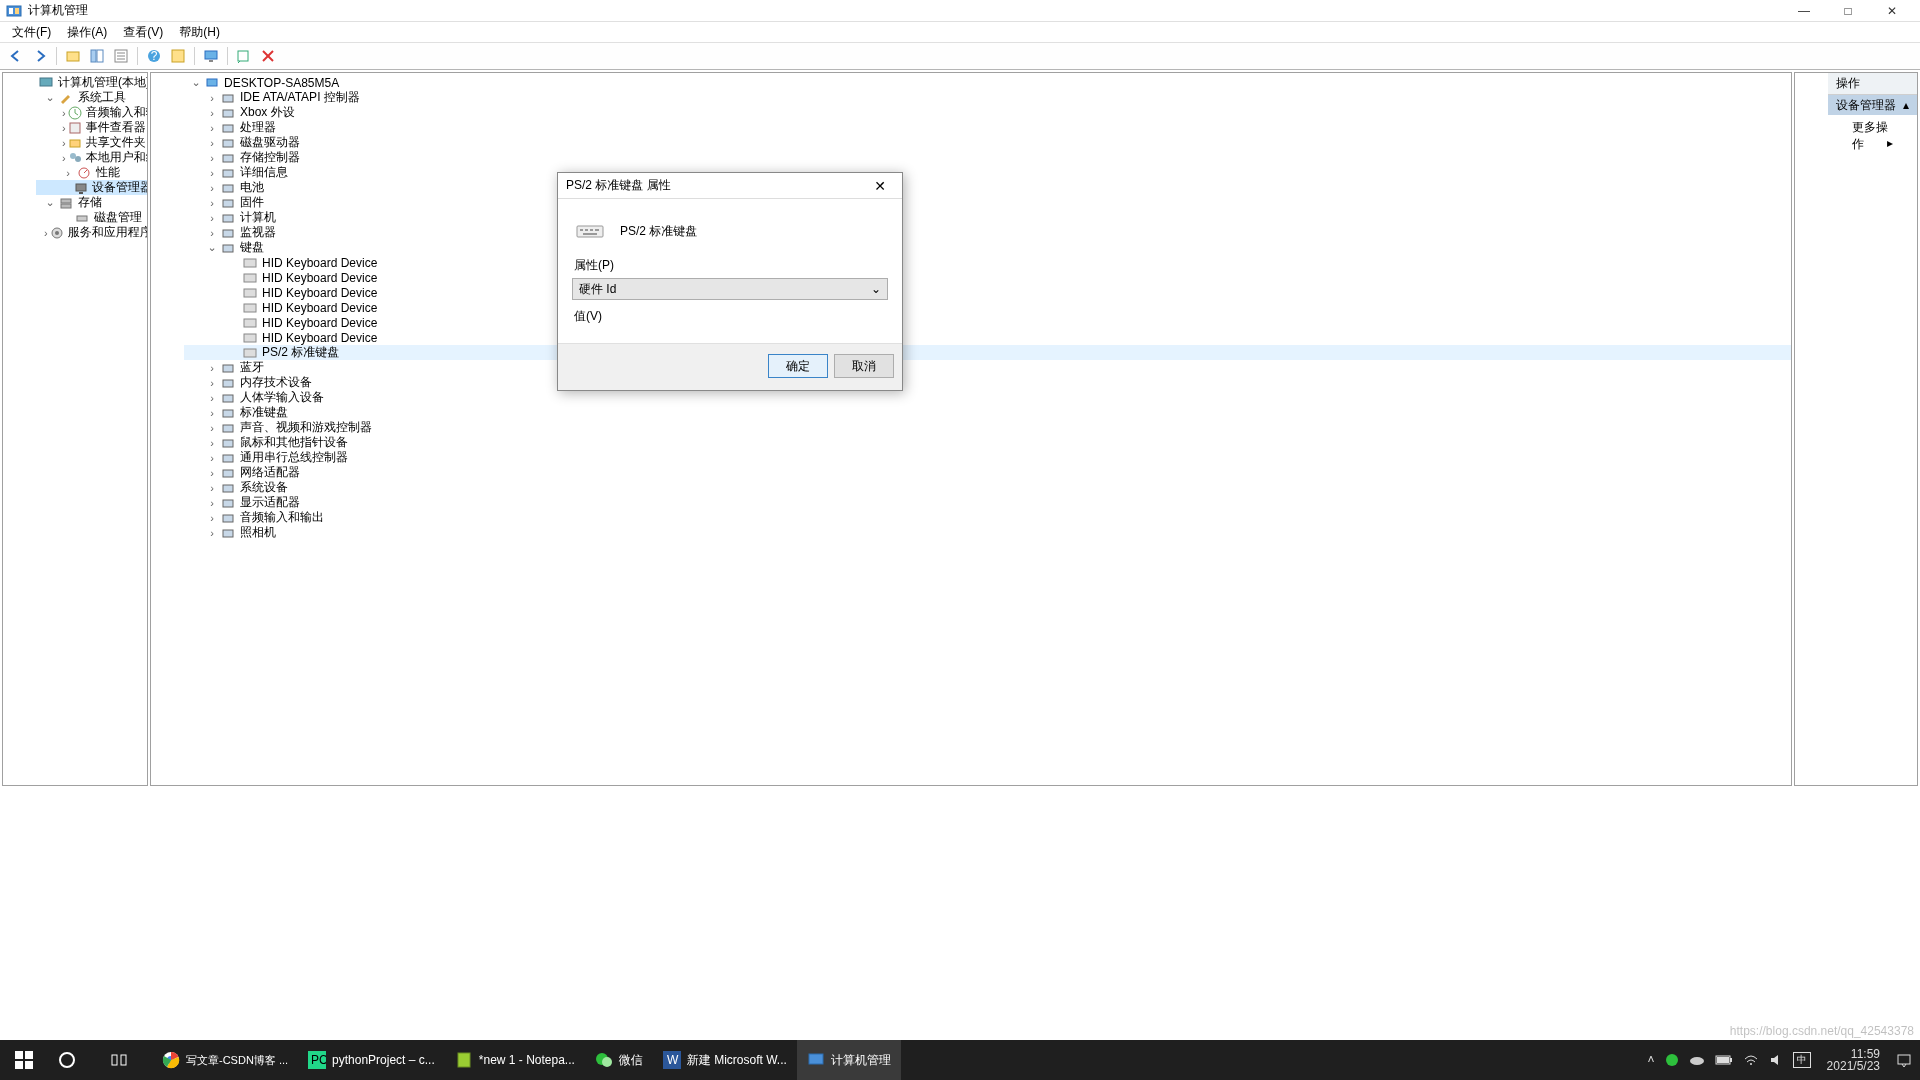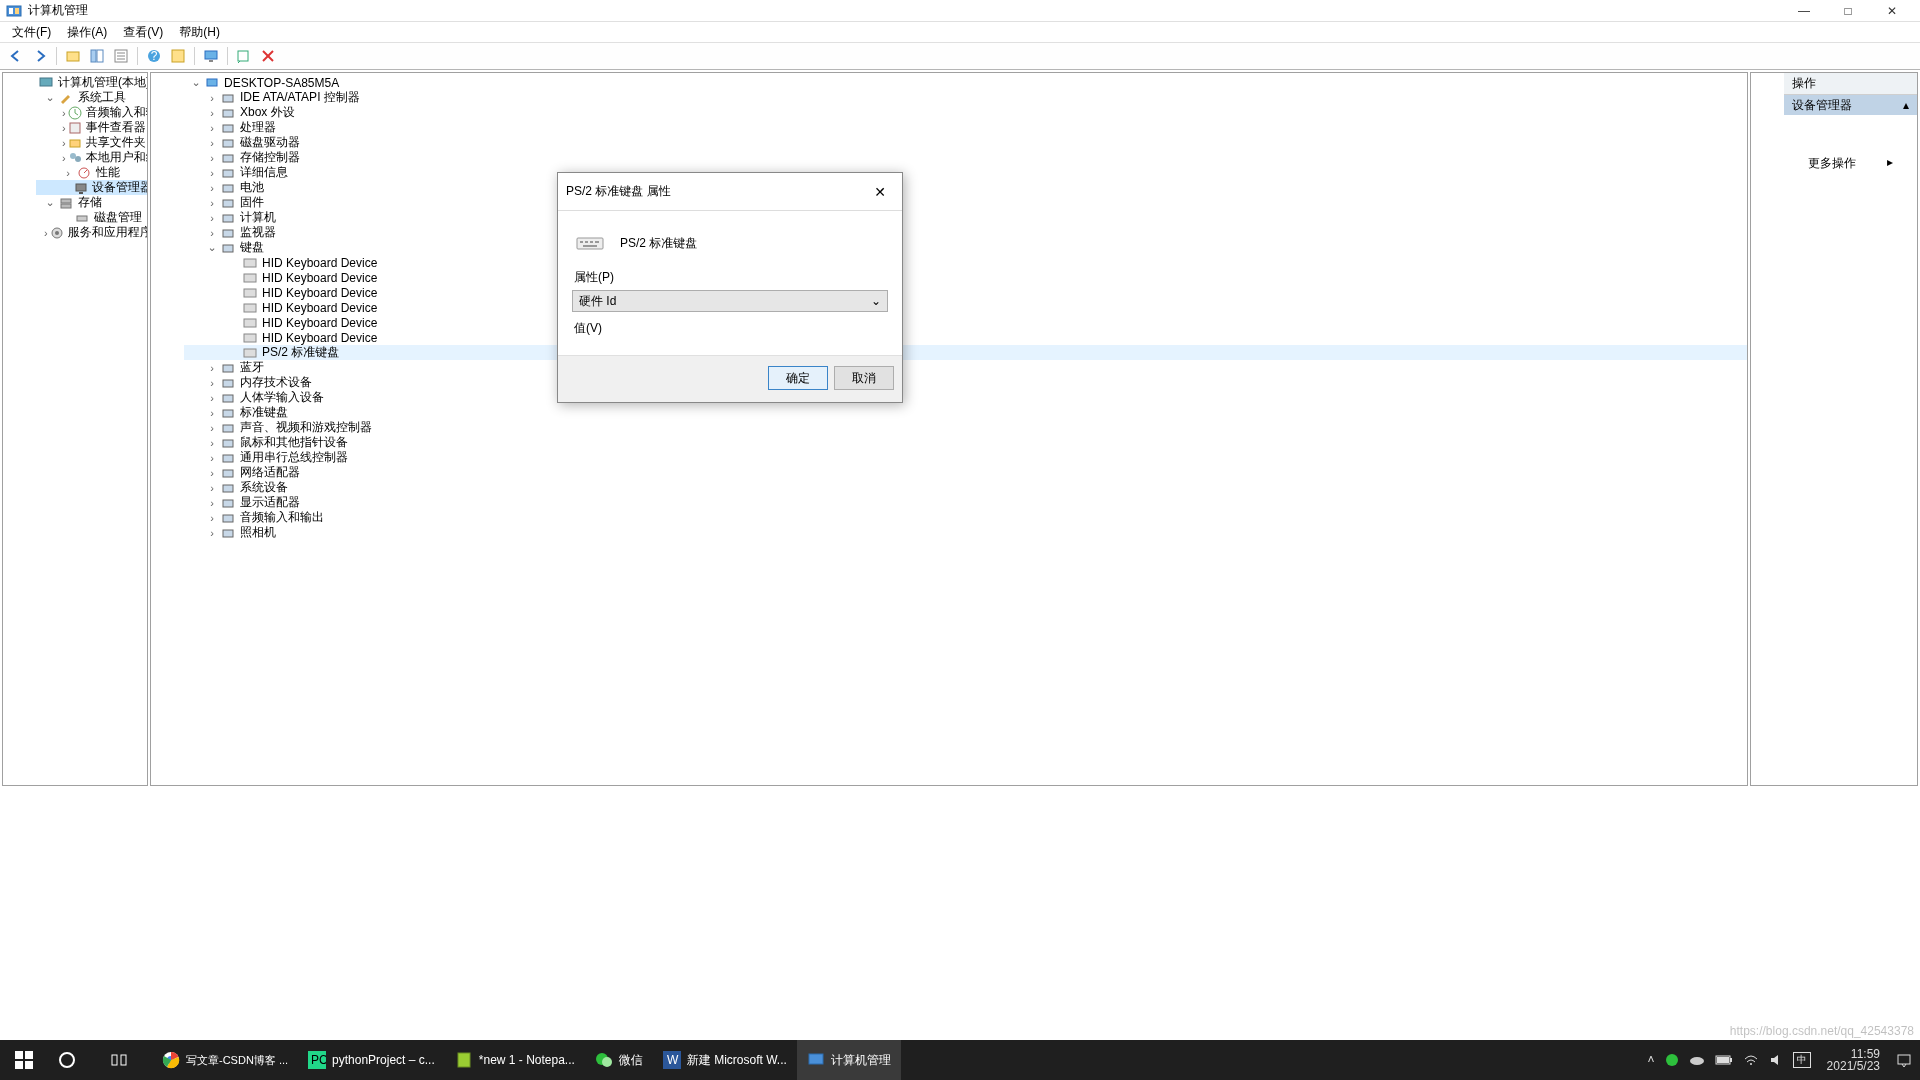--- a/index.html
+++ b/index.html
@@ -19,39 +19,39 @@
 
 .toolbar { height: 28px; display: flex; align-items: center; padding: 0 4px; border-top: 1px solid #e0e0e0; border-bottom: 1px solid #b5b5b5; background: #fefefe; }
 .tb-btn { width: 22px; height: 22px; display: flex; align-items: center; justify-content: center; margin: 0 1px; }
 .tb-sep { width: 1px; height: 18px; background: #d0d0d0; margin: 0 4px; }
 
 
 .main-layout { display: flex; height: 718px; }
 .panel { border: 1px solid #a0a0a0; margin: 2px 2px 2px 2px; background: #fff; overflow: auto; padding-left: 33px; }
 .panel-left { width: 146px; margin-right: 0; }
 .panel-center { flex: 1; margin-left: 2px; margin-right: 2px; }
-.panel-right { width: 168px; margin-left: 0; }
+.panel-right { width: 124px; margin-left: 0; }
 
 
 .tree { padding: 2px 0; }
 .tree-row { display: flex; align-items: center; height: 15px; padding: 0 2px; white-space: nowrap; }
 .tree-row.selected { background: #cde8ff; }
 .tree-row.hover-sel { background: #e5f3ff; }
 .exp { width: 12px; text-align: center; color: #666; font-size: 11px; user-select: none; margin-right: 2px;}
 .tree-row .ticon { width: 16px; height: 16px; display: inline-flex; align-items: center; justify-content: center; margin-right: 4px; }
 .tree-row .txt {}
 
 
 .actions-head { background: #eef2f5; height: 22px; display: flex; align-items: center; padding: 4px 8px; border-bottom: 1px solid #cfcfcf; font-weight: normal; }
 .actions-sub { background: #c0d3e6; height: 20px; display: flex; align-items: center; padding: 2px 8px; justify-content: space-between; }
-.actions-item { padding: 4px 24px; margin-top: 36px; }
+.actions-item { padding: 4px 24px; }
 
 
 .dialog { position: absolute; left: 557px; top: 172px; width: 346px; background: #fff; border: 1px solid #888; box-shadow: 2px 2px 12px rgba(0,0,0,0.3); }
-.dialog-title { height: 38px; display: flex; align-items: center; padding: 0 8px; background: #fff; justify-content: space-between; border-bottom: 1px solid #ddd;}
+.dialog-title { height: 26px; display: flex; align-items: center; padding: 0 8px; background: #fff; justify-content: space-between; border-bottom: 1px solid #ddd;}
 .dialog-close { width: 28px; height: 22px; display: flex; align-items: center; justify-content: center; font-size: 14px; }
 .dialog-body { padding: 4px; }
 .tabstrip { display: flex; border-bottom: 1px solid #d0d0d0; padding: 0 6px; background: #f8f8f8;}
 .tab { padding: 4px 8px; border: 1px solid transparent; margin-right: 2px; position: relative; top: 1px; }
 .tab.active { background: #fff; border: 1px solid #d0d0d0; border-bottom: 1px solid #fff; }
 .dialog-inner { padding: 10px 10px 4px 10px; }
 .dev-row { display: flex; align-items: center; height: 36px; }
 .kb-icon { width: 28px; height: 16px; margin-right: 16px; margin-left: 4px;}
 .lbl { display: block; margin: 8px 0 4px 2px; }
 .select-box { border: 1px solid #adadad; background: #e6e6e6; height: 22px; display: flex; align-items: center; justify-content: space-between; padding: 0 6px; }

